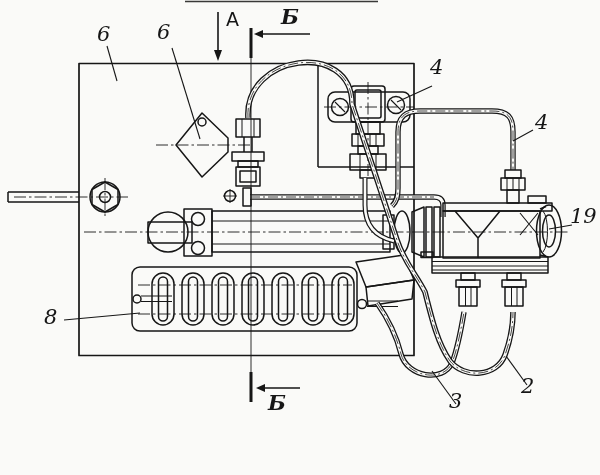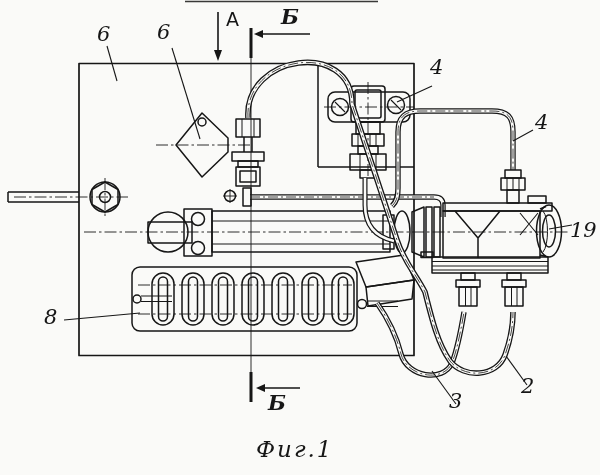--- a/index.html
+++ b/index.html
@@ -268,24 +268,23 @@
       <path d="M456,404 L432,371"></path>
       <path d="M527,385 L506,356"></path>
     </g>
   </g>
 </svg>
 
 <div class="lbl" style="left:97px;top:24px">6</div>
 <div class="lbl" style="left:157px;top:22px">6</div>
 <div class="lbl" style="left:430px;top:57px">4</div>
 <div class="lbl" style="left:535px;top:112px">4</div>
-<div class="lbl" style="left:570px;top:220px">19</div>
+<div class="lbl" style="left:570px;top:206px">19</div>
 <div class="lbl" style="left:44px;top:307px">8</div>
 <div class="lbl" style="left:449px;top:391px">3</div>
 <div class="lbl" style="left:521px;top:376px">2</div>
 
 <div class="lbl sans" style="left:226px;top:10px">А</div>
 <div class="lbl cyr-b" style="left:281px;top:6px">Б</div>
 <div class="lbl cyr-b" style="left:268px;top:392px">Б</div>
 
-<div class="caption">Фиг.1</div>
 
 </div>
 
 </body></html>

